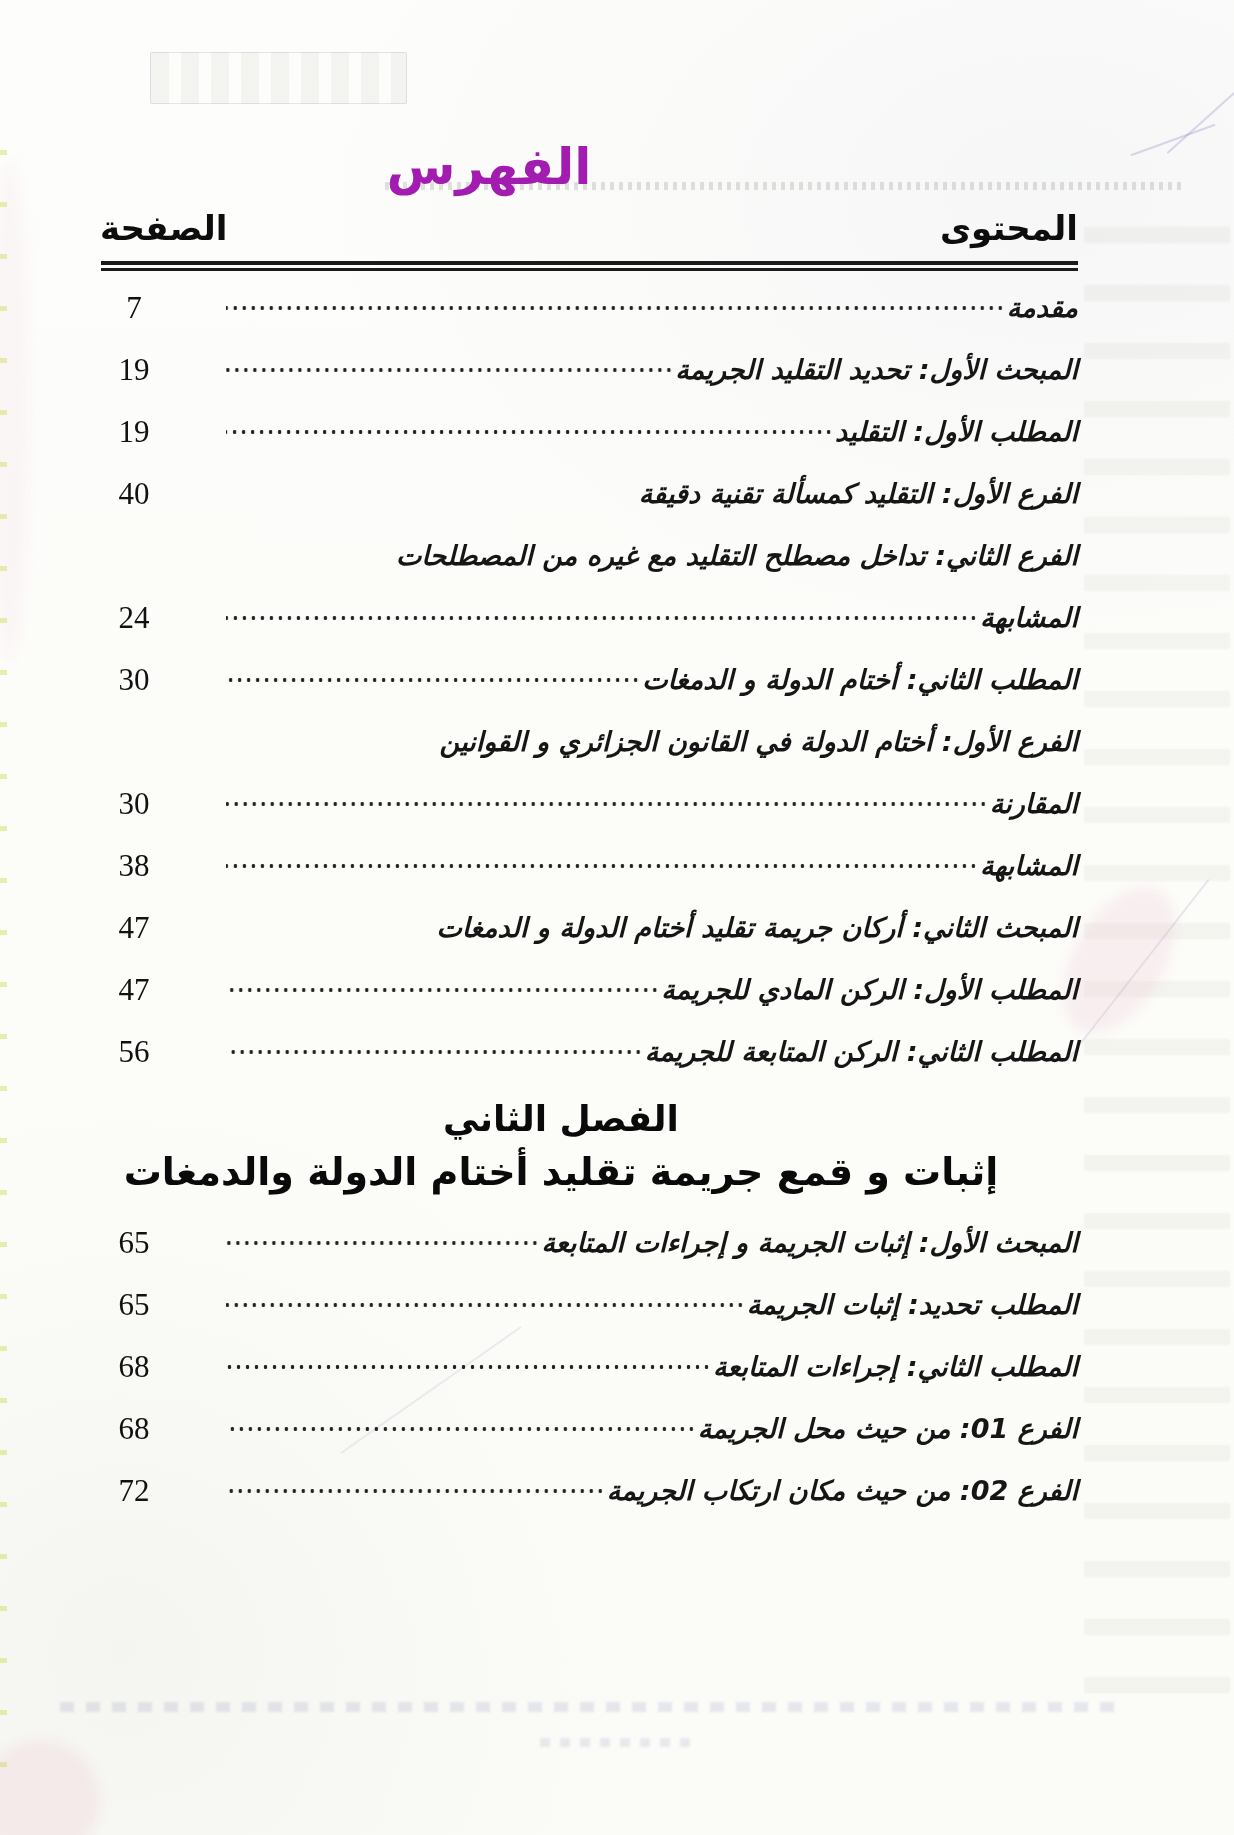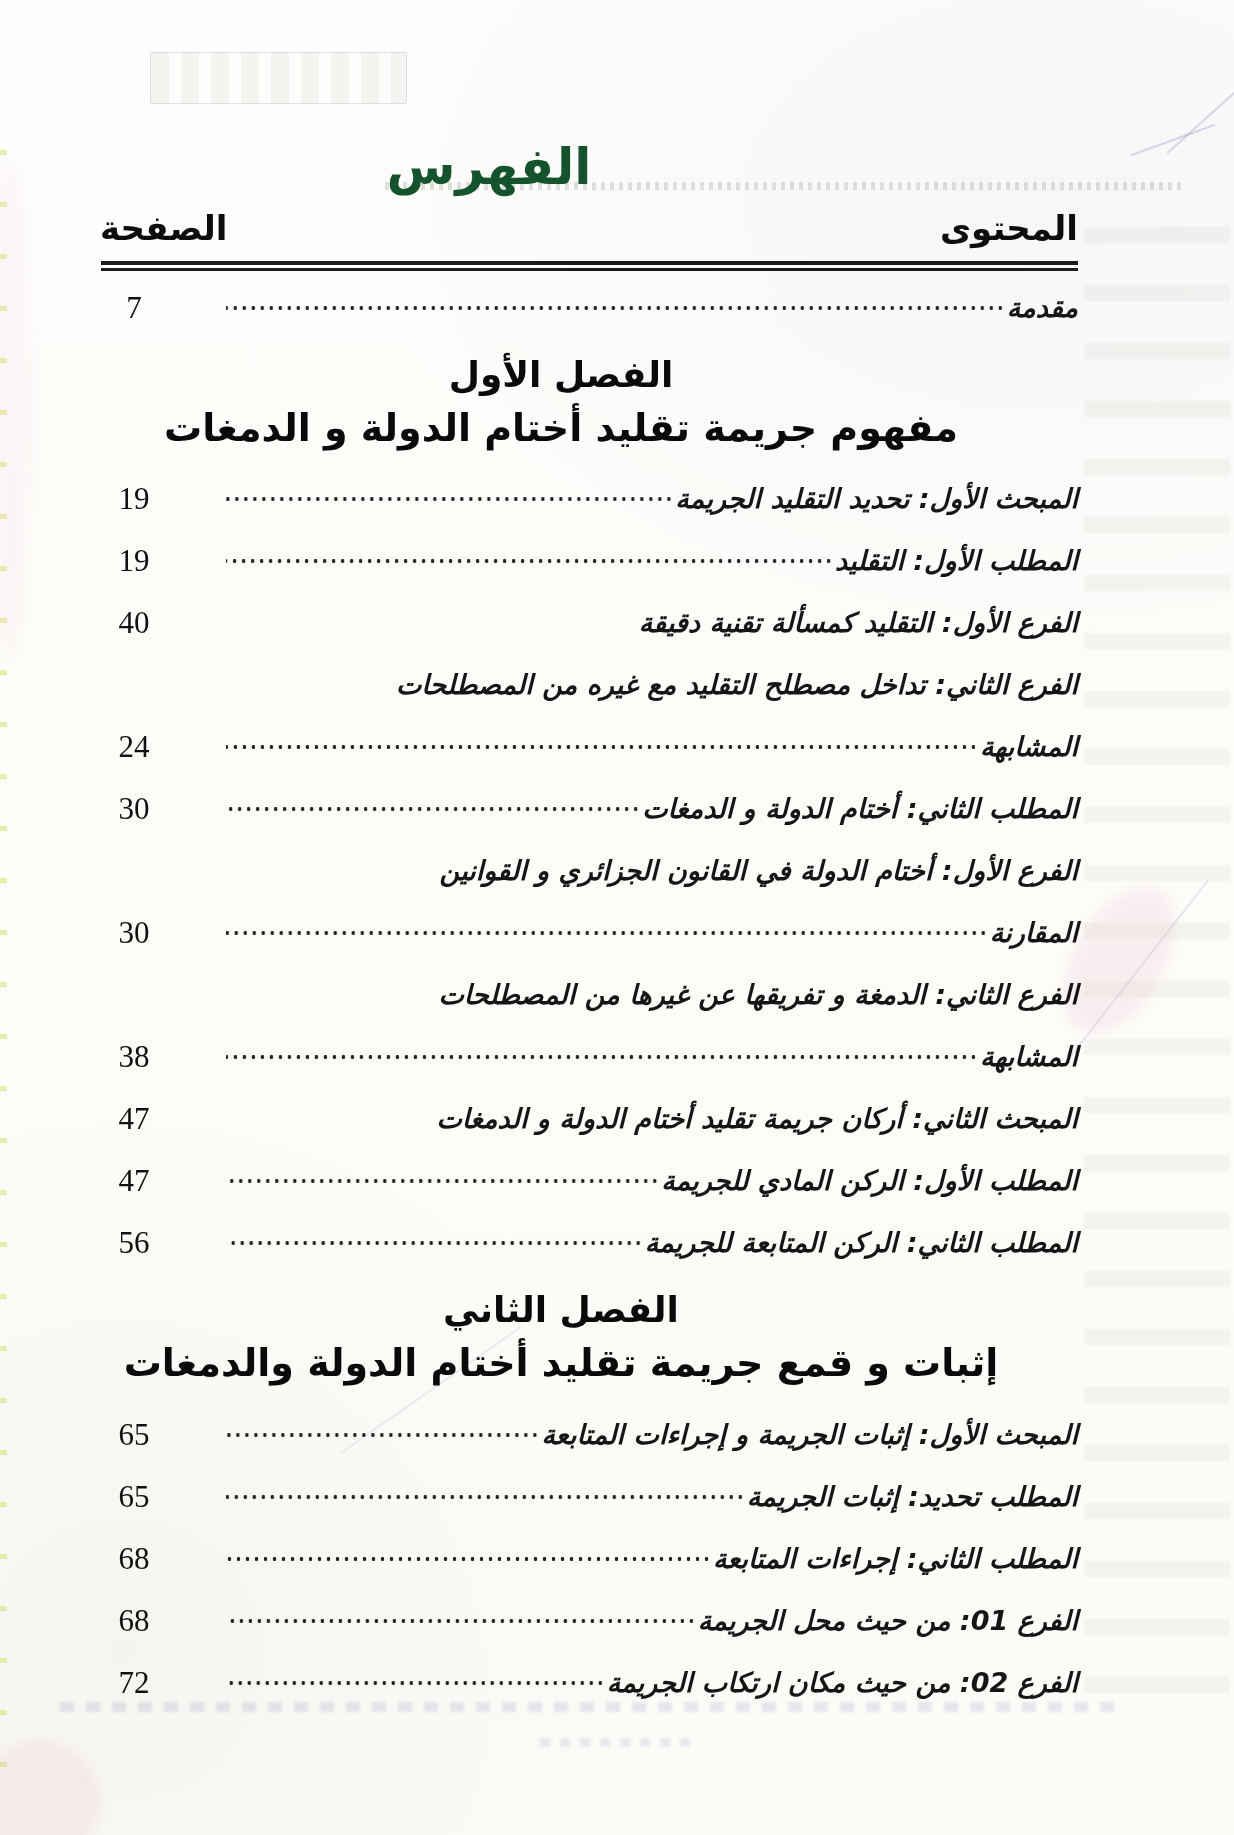--- a/index.html
+++ b/index.html
@@ -54,21 +54,21 @@
   .crease.c4{left:430px;top:1280px;width:2px;height:220px;transform:rotate(55deg);opacity:.45;}
   .smudge-pink{position:absolute;background:rgba(230,170,185,0.16);filter:blur(6px);border-radius:50%;}
   .smudge-pink.p1{right:70px;top:880px;width:90px;height:160px;transform:rotate(30deg);}
   .smudge-pink.p2{left:-20px;top:1740px;width:120px;height:120px;transform:rotate(-35deg);}
   .smudge-pink.p3{left:-10px;top:160px;width:40px;height:500px;opacity:.5;}
 
   
   .doc-title{
     position:absolute;top:138px;left:100px;width:978px;
     text-align:center;transform:translateX(-100px);
-    font-size:50px;font-weight:bold;color:#14532d;letter-spacing:0px;
+    font-size:50px;font-weight:bold;color:#a21caf;letter-spacing:0px;
   }
   .col-headers{
     position:absolute;top:208px;left:100px;width:978px;
     display:flex;direction:rtl;justify-content:space-between;align-items:flex-end;
     font-size:34px;font-weight:bold;color:#0d0d0d;
   }
   .header-rule{
     position:absolute;top:261px;left:101px;width:977px;height:3px;
     border-top:4px solid #1b1b1b;border-bottom:3px solid #1b1b1b;
   }
@@ -126,24 +126,20 @@
   </div>
 
   <div class="header-rule"></div>
 
   <div class="toc">
       <div class="row">
         <span class="entry-text">مقدمة</span>
         <div class="leader"></div>
         <div class="page-num">7</div>
       </div>
-      <div class="chapter">
-        <div class="chapter-line1">الفصل الأول</div>
-        <div class="chapter-line2">مفهوم جريمة تقليد أختام الدولة و الدمغات</div>
-      </div>
       <div class="row">
         <span class="entry-text">المبحث الأول: تحديد التقليد الجريمة</span>
         <div class="leader"></div>
         <div class="page-num">19</div>
       </div>
       <div class="row">
         <span class="entry-text">المطلب الأول: التقليد</span>
         <div class="leader"></div>
         <div class="page-num">19</div>
       </div>
@@ -167,23 +163,20 @@
       </div>
       <div class="row">
         <span class="entry-text">الفرع الأول: أختام الدولة في القانون الجزائري و القوانين</span>
       </div>
       <div class="row">
         <span class="entry-text">المقارنة</span>
         <div class="leader"></div>
         <div class="page-num">30</div>
       </div>
       <div class="row">
-        <span class="entry-text">الفرع الثاني: الدمغة و تفريقها عن غيرها من المصطلحات</span>
-      </div>
-      <div class="row">
         <span class="entry-text">المشابهة</span>
         <div class="leader"></div>
         <div class="page-num">38</div>
       </div>
       <div class="row">
         <span class="entry-text">المبحث الثاني: أركان جريمة تقليد أختام الدولة و الدمغات</span>
         <div class="leader no-dots"></div>
         <div class="page-num">47</div>
       </div>
       <div class="row">

